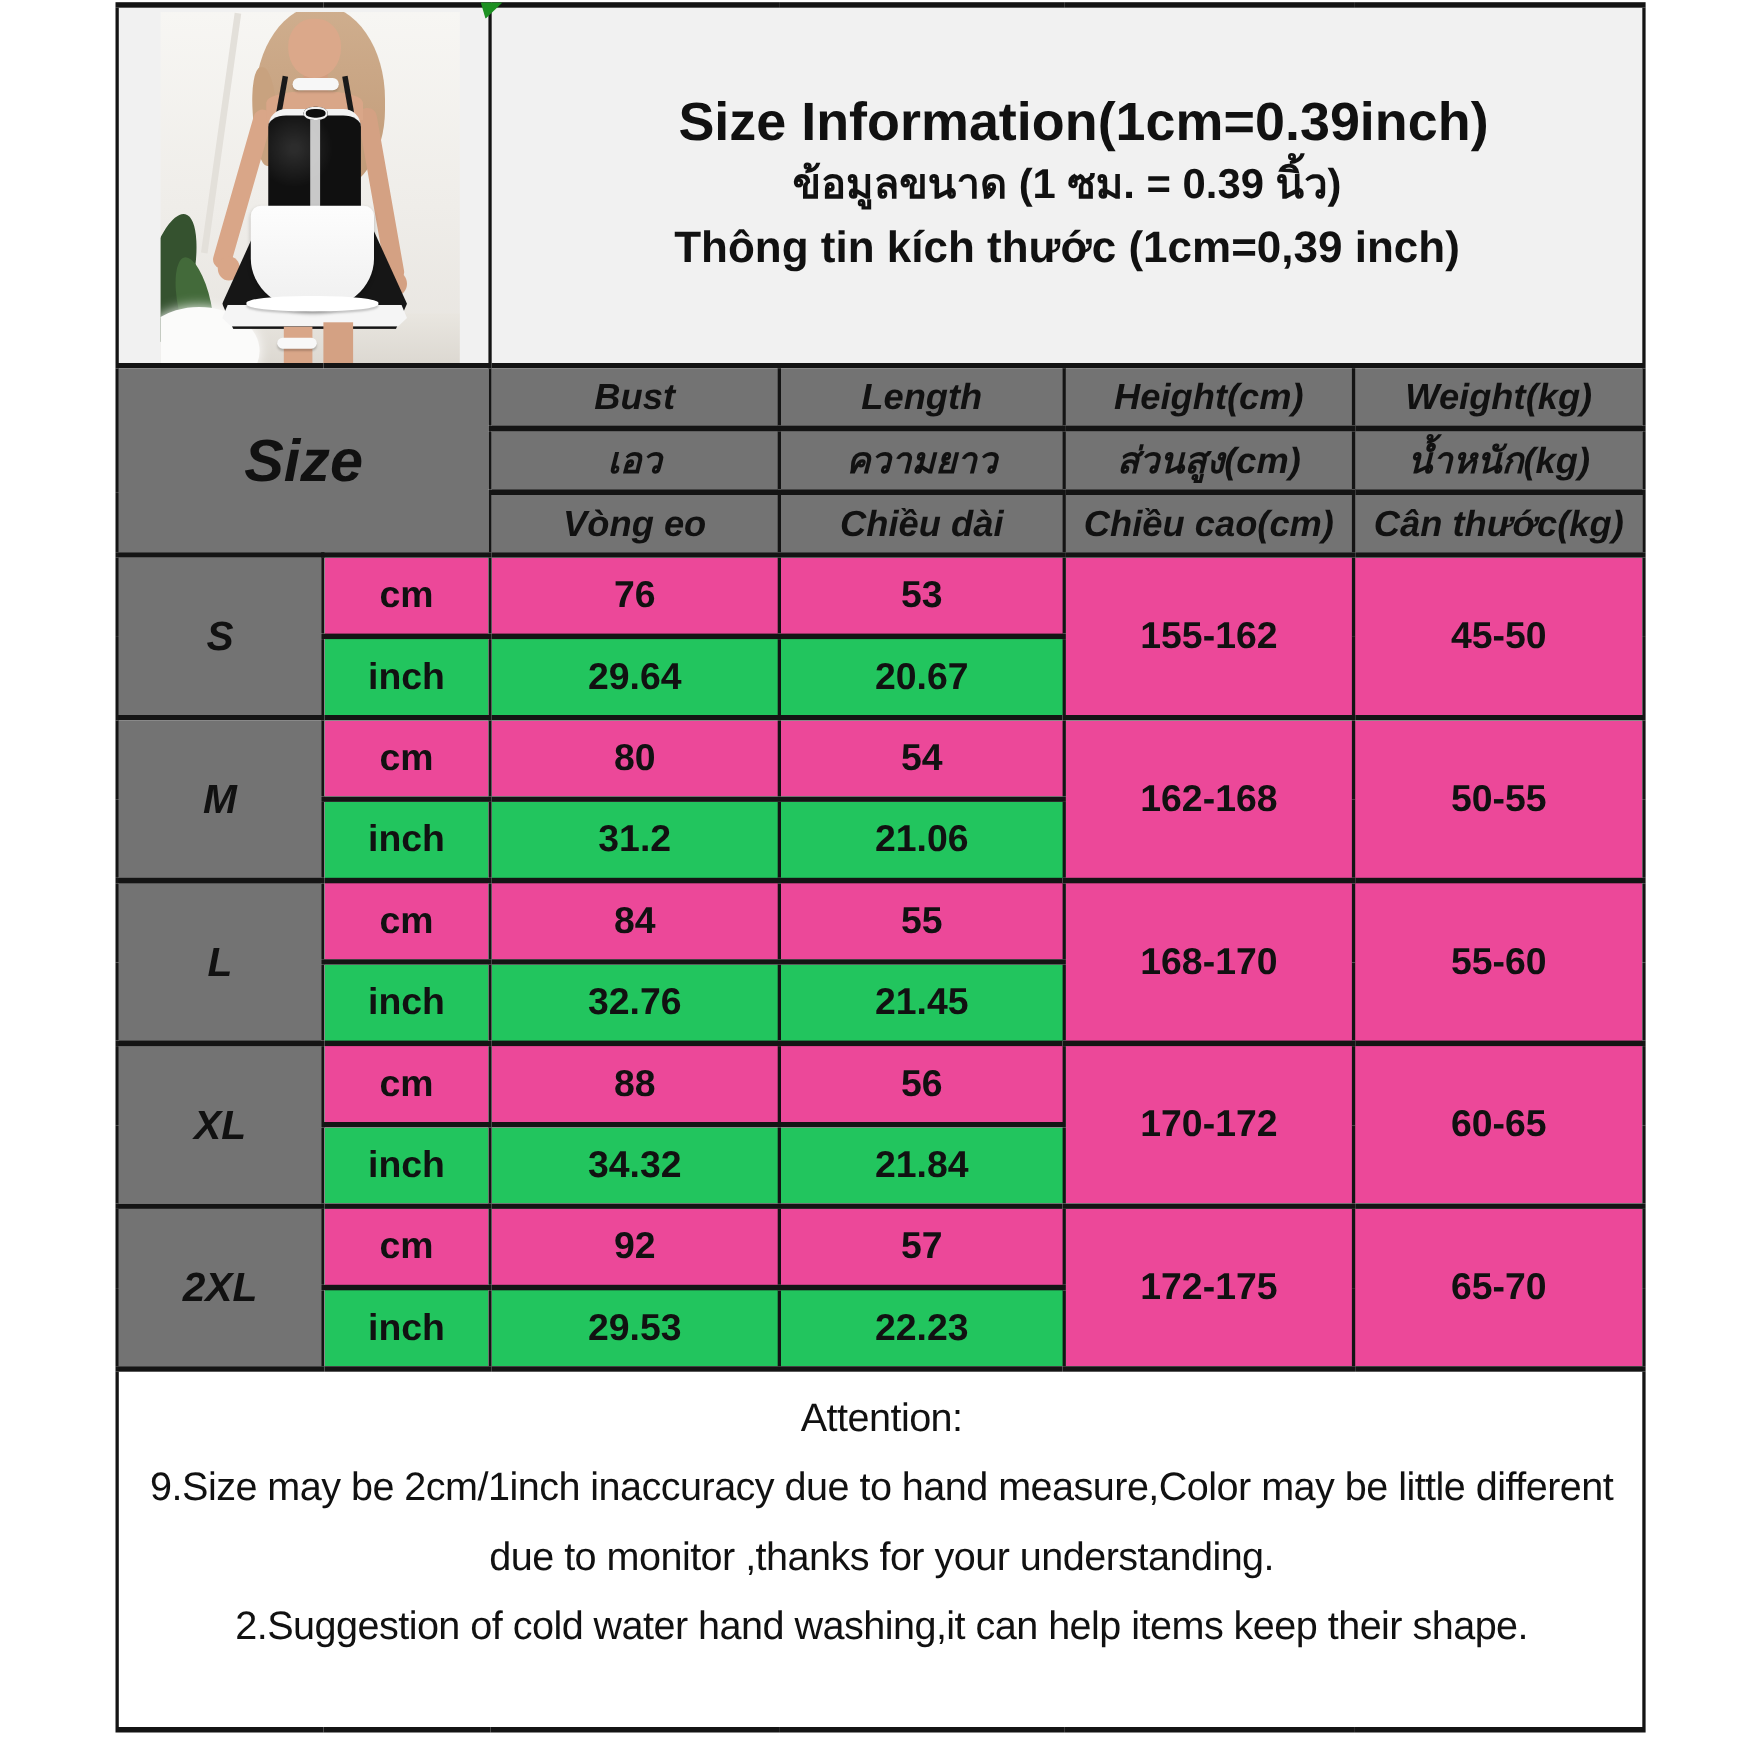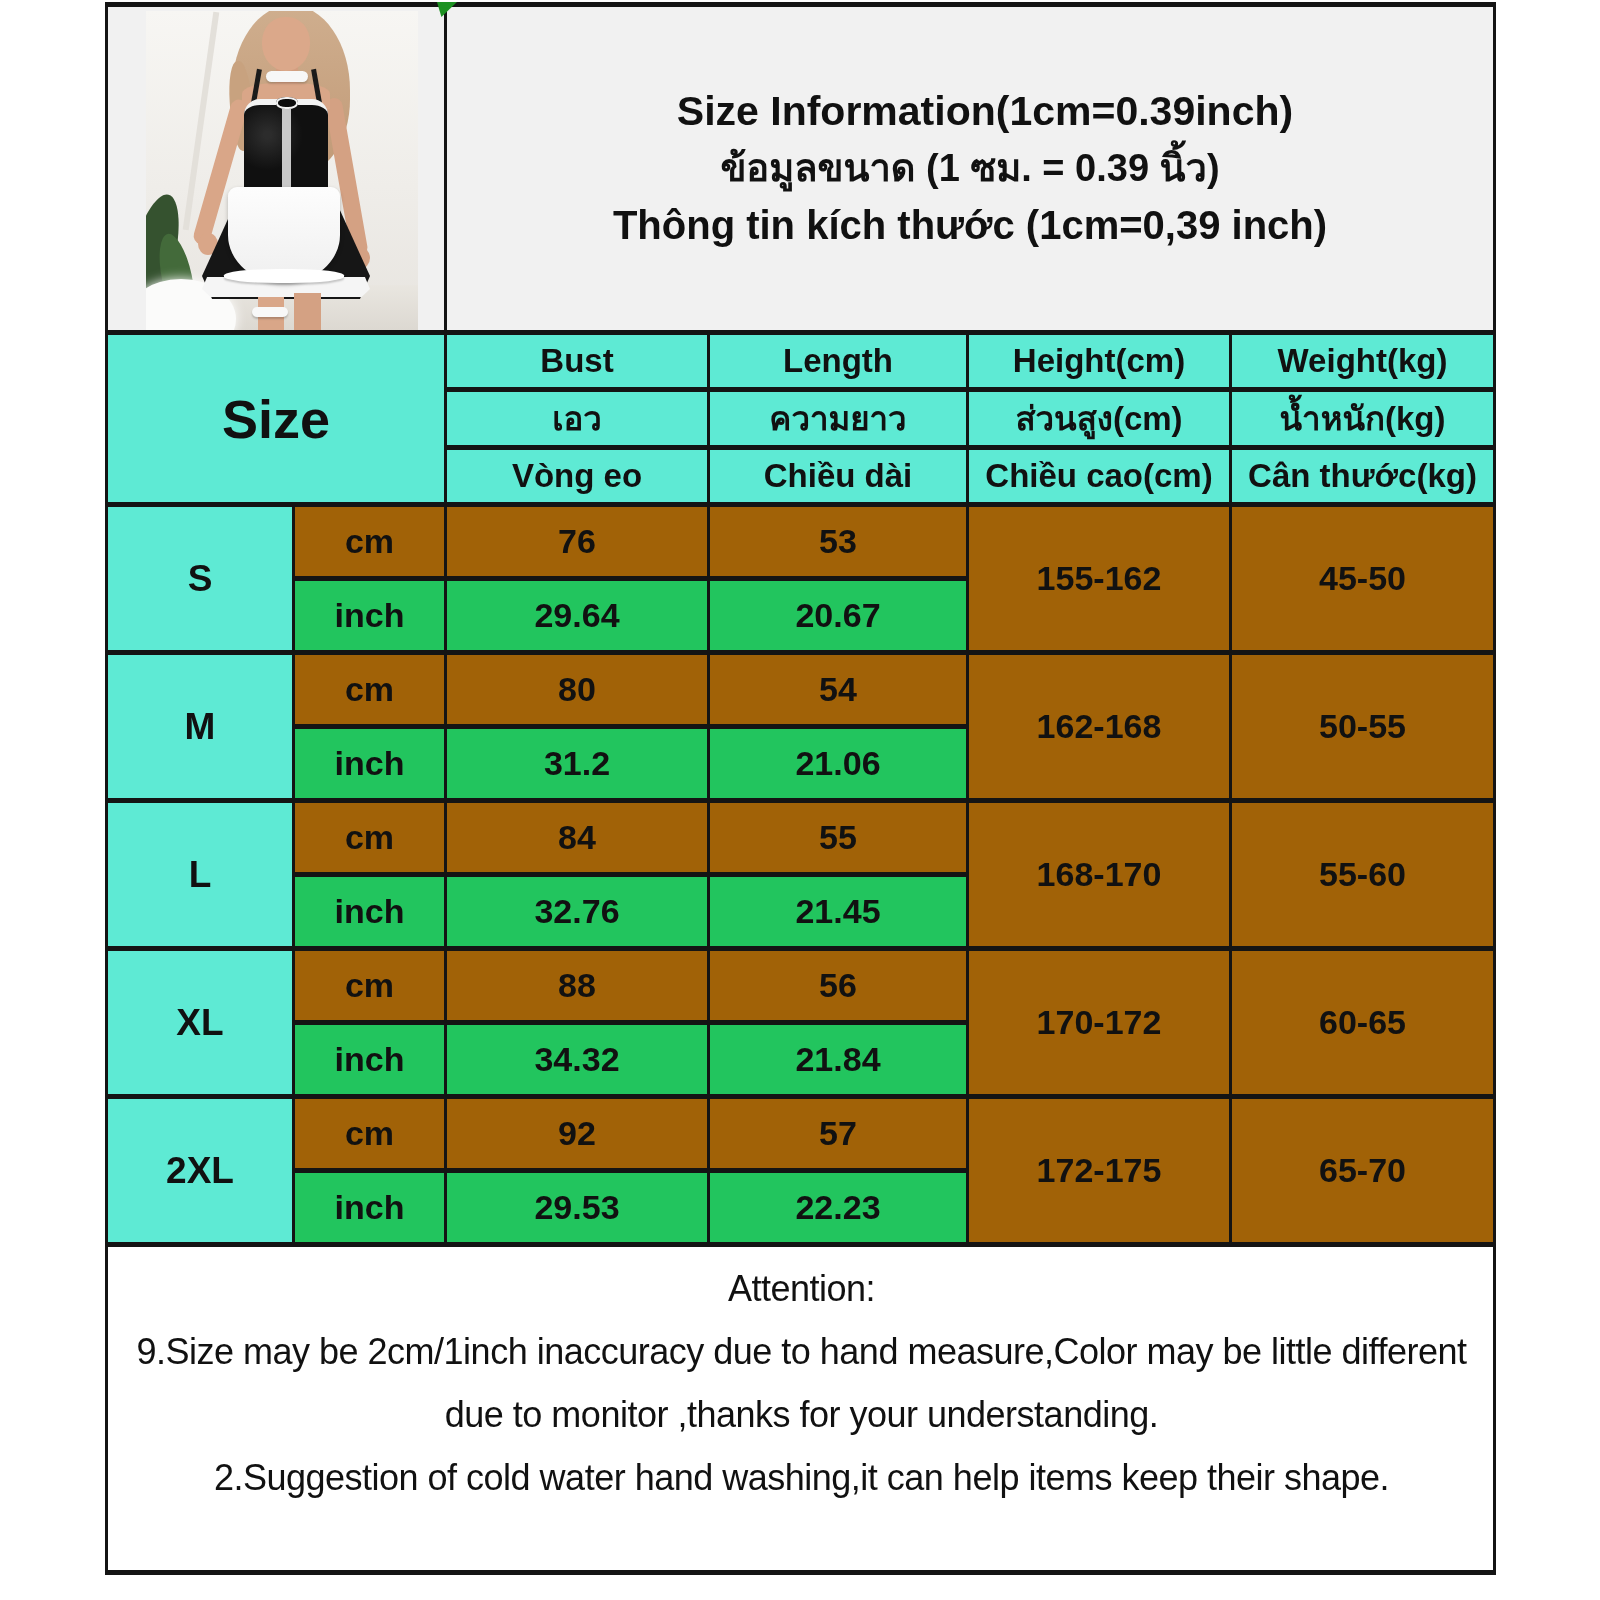--- a/index.html
+++ b/index.html
@@ -21,27 +21,27 @@
   }
   
   col.c0{width:187px;} col.c1{width:152px;} col.c2{width:263px;}
   col.c3{width:259px;} col.c4{width:263px;} col.c5{width:264px;}
   
   tr.top-row{height:328px;}
   tr.hdr{height:57px;}
   tr.data{height:74px;}
   tr.attn{height:328px;}
   
-  .bg-gray{background:#5eead4;}
-  .bg-light{background:#a16207;}
+  .bg-gray{background:#737373;font-style:italic;}
+  .bg-light{background:#ec4899;}
   .bg-white{background:#22c55e;}
   .bg-title{background:#f1f1f1;}
   
   .title-cell div{font-weight:bold;line-height:57px;}
-  .t-en{font-size:41px;padding-left:30px;}
+  .t-en{font-size:49px;padding-left:30px;}
   .t-th{font-size:38px;}
   .t-vi{font-size:40px;}
   .size-big{font-size:54px;font-weight:bold;}
   .hdr-txt{font-size:33px;font-weight:bold;}
   .cell-txt{font-size:34px;font-weight:bold;}
   .size-letter{font-size:37px;font-weight:bold;}
   .attn-cell{
     vertical-align:top;text-align:center;background:#ffffff;
     padding:10px 12px 0 14px;
   }

